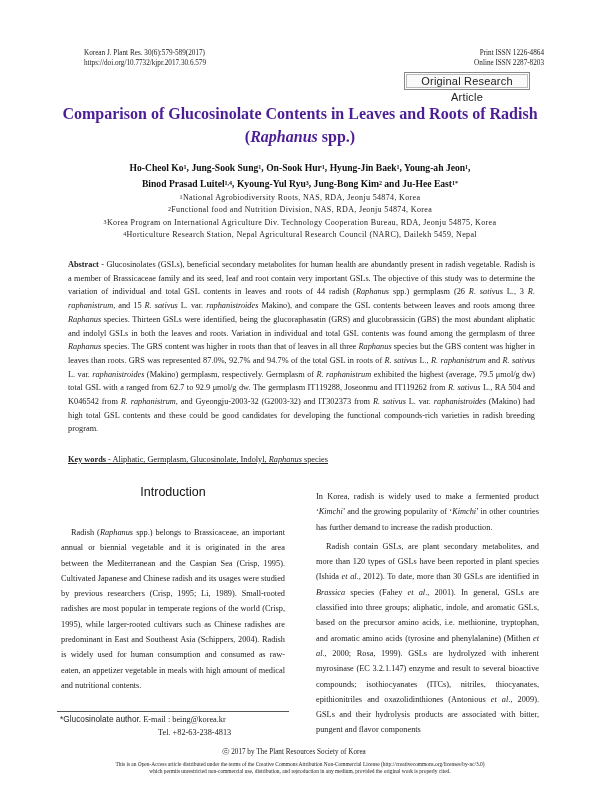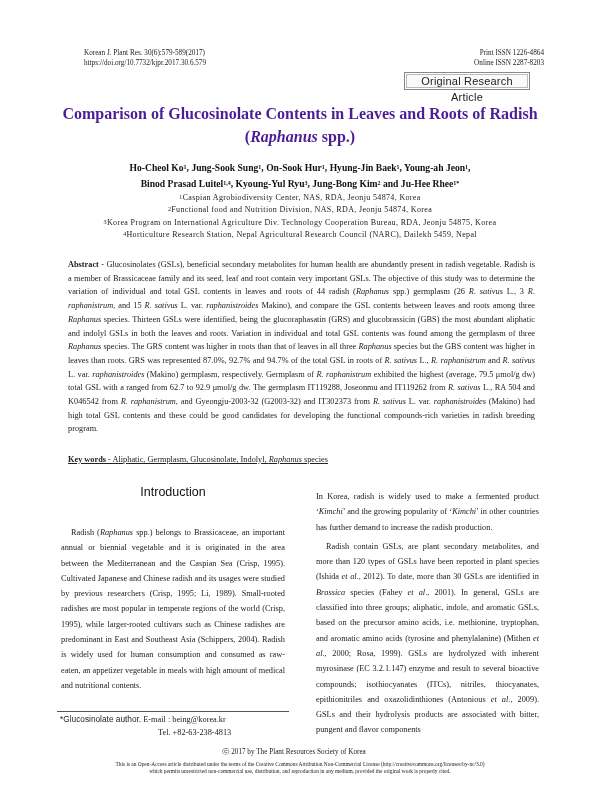--- a/index.html
+++ b/index.html
@@ -46,26 +46,26 @@
   <div class="title">
     <div>Comparison of Glucosinolate Contents in Leaves and Roots of Radish</div>
     <div><span>(</span><i>Raphanus</i><span> spp.)</span></div>
   </div>
 
   <div class="authors">
     <div>
       <span><span>Ho-Cheol Ko</span><sup>1</sup><span>, </span></span><span><span>Jung-Sook Sung</span><sup>1</sup><span>, </span></span><span><span>On-Sook Hur</span><sup>1</sup><span>, </span></span><span><span>Hyung-Jin Baek</span><sup>1</sup><span>, </span></span><span><span>Young-ah Jeon</span><sup>1</sup><span>,</span></span>
     </div>
     <div>
-      <span><span>Binod Prasad Luitel</span><sup>1,4</sup><span>, </span></span><span><span>Kyoung-Yul Ryu</span><sup>3</sup><span>, </span></span><span><span>Jung-Bong Kim</span><sup>2</sup><span> and </span></span><span><span>Ju-Hee Rhee</span><sup>1*</sup><span></span></span>
+      <span><span>Binod Prasad Luitel</span><sup>1,4</sup><span>, </span></span><span><span>Kyoung-Yul Ryu</span><sup>3</sup><span>, </span></span><span><span>Jung-Bong Kim</span><sup>2</sup><span> and </span></span><span><span>Ju-Hee East</span><sup>1*</sup><span></span></span>
     </div>
   </div>
 
   <div class="affils">
-    <div><sup>1</sup><span>Caspian Agrobiodiversity Center, NAS, RDA, Jeonju 54874, Korea</span></div>
+    <div><sup>1</sup><span>National Agrobiodiversity Roots, NAS, RDA, Jeonju 54874, Korea</span></div>
     <div><sup>2</sup><span>Functional food and Nutrition Division, NAS, RDA, Jeonju 54874, Korea</span></div>
     <div><sup>3</sup><span>Korea Program on International Agriculture Div. Technology Cooperation Bureau, RDA, Jeonju 54875, Korea</span></div>
     <div><sup>4</sup><span>Horticulture Research Station, Nepal Agricultural Research Council (NARC), Dailekh 5459, Nepal</span></div>
   </div>
 
   <div class="abstract"><b>Abstract</b><span><span> - Glucosinolates (GSLs), beneficial secondary metabolites for human health are abundantly present in radish vegetable. Radish is a member of Brassicaceae family and its seed, leaf and root contain very important GSLs. The objective of this study was to determine the variation of individual and total GSL contents in leaves and roots of 44 radish (</span><i>Raphanus</i><span> spp.) germplasm (26 </span><i>R. sativus</i><span> L., 3 </span><i>R. raphanistrum</i><span>, and 15 </span><i>R. sativus</i><span> L. var. </span><i>raphanistroides</i><span> Makino), and compare the GSL contents between leaves and roots among three </span><i>Raphanus</i><span> species. Thirteen GSLs were identified, being the glucoraphasatin (GRS) and glucobrassicin (GBS) the most abundant aliphatic and indolyl GSLs in both the leaves and roots. Variation in individual and total GSL contents was found among the germplasm of three </span><i>Raphanus</i><span> species. The GRS content was higher in roots than that of leaves in all three </span><i>Raphanus</i><span> species but the GBS content was higher in leaves than roots. GRS was represented 87.0%, 92.7% and 94.7% of the total GSL in roots of </span><i>R. sativus</i><span> L., </span><i>R. raphanistrum</i><span> and </span><i>R. sativus</i><span> L. var. </span><i>raphanistroides</i><span> (Makino) germplasm, respectively. Germplasm of </span><i>R. raphanistrum</i><span> exhibited the highest (average, 79.5 μmol/g dw) total GSL with a ranged from 62.7 to 92.9 μmol/g dw. The germplasm IT119288, Joseonmu and IT119262 from </span><i>R. sativus</i><span> L., RA 504 and K046542 from </span><i>R. raphanistrum</i><span>, and Gyeongju-2003-32 (G2003-32) and IT302373 from </span><i>R. sativus</i><span> L. var. </span><i>raphanistroides</i><span> (Makino) had high total GSL contents and these could be good candidates for developing the functional compounds-rich varieties in radish breeding program.</span></span></div>
 
   <div class="keywords"><b>Key words</b><span><span> - Aliphatic,  Germplasm,  Glucosinolate,  Indolyl,  </span><i>Raphanus</i><span>  species</span></span></div>
 
   <div class="intro-heading">Introduction</div>

